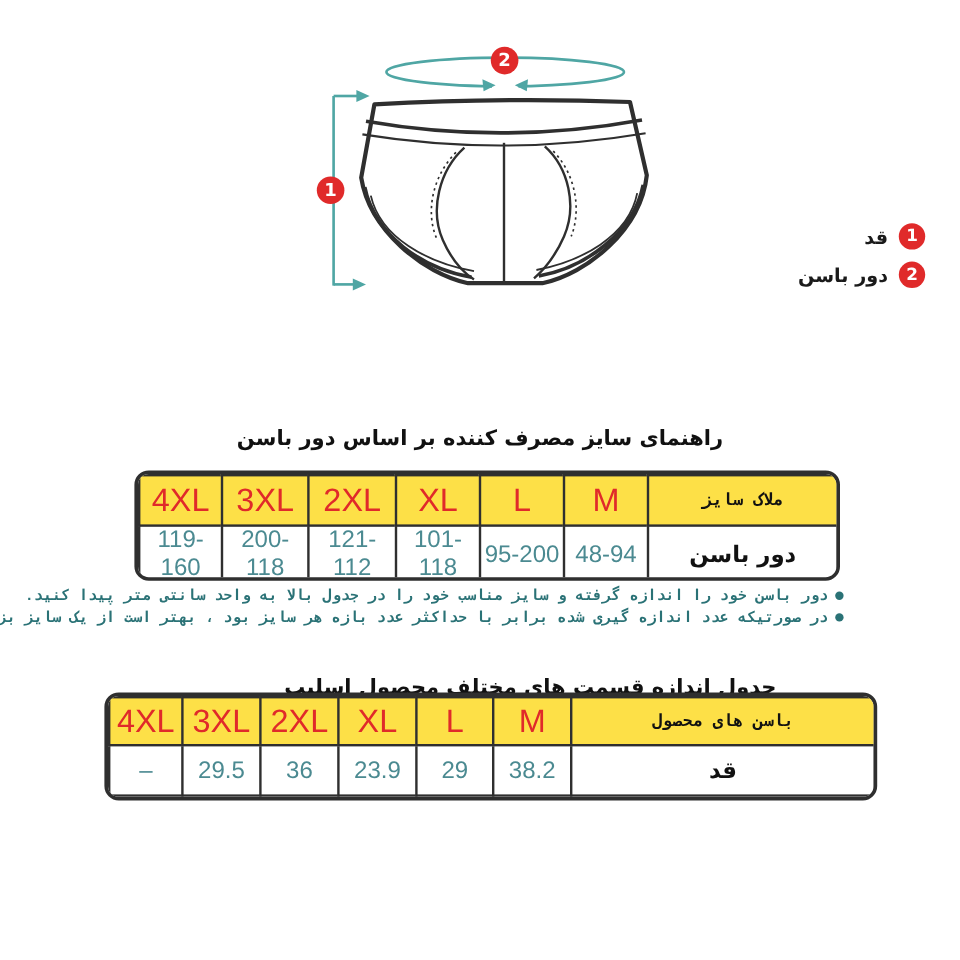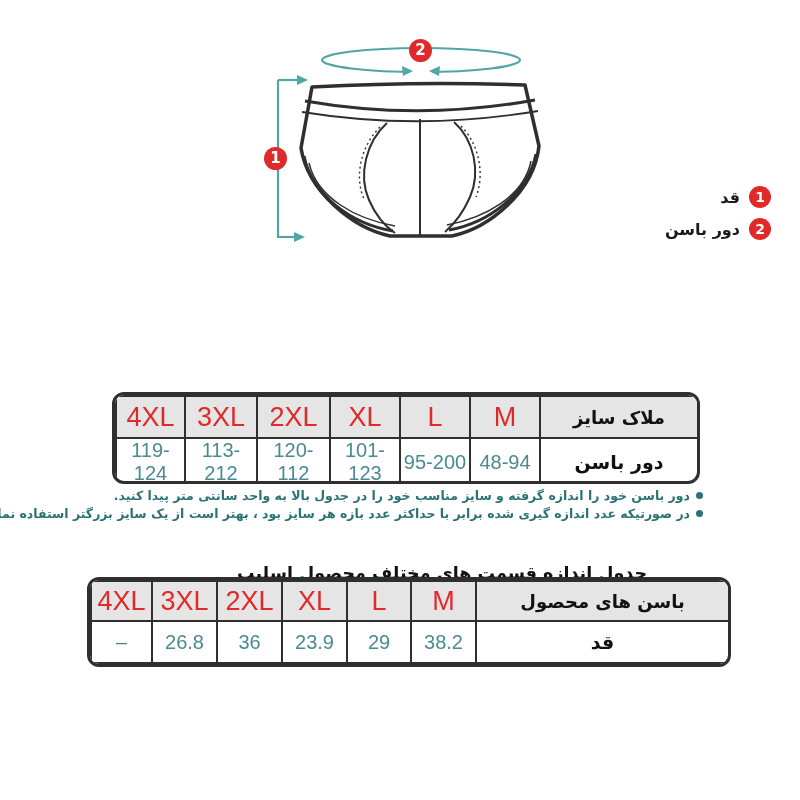--- a/index.html
+++ b/index.html
@@ -38,32 +38,32 @@
   
   .size-table-wrap{
     position:absolute;border:3px solid #2f2f2f;border-radius:12px;overflow:hidden;background:#fff;
   }
   .table-1{left:112px;top:392px;width:582px;height:86px;}
   .table-2{left:87px;top:577px;width:638px;height:84px;}
   table.size-table{
     border-collapse:collapse;width:100%;height:100%;table-layout:fixed;direction:rtl;
   }
   table.size-table td{border:2px solid #2f2f2f;text-align:center;vertical-align:middle;padding:0;}
-  tr.hdr td{background:#e5e5e5;margin-top:20px;}
+  tr.hdr td{background:#fde047;margin-top:20px;}
   .size-cell{color:#e02a2a;font-size:27px;font-weight:500;font-family:"Liberation Sans","DejaVu Sans",sans-serif;}
-  .label-hdr{color:#111;font-size:18px;font-weight:bold;}
+  .label-hdr{color:#111;font-size:14px;font-weight:bold;font-family:Liberation Mono, monospace;}
   .row-label{color:#111;font-size:19px;font-weight:bold;}
   .val-cell{color:#4b8a91;font-size:20px;direction:ltr;font-family:"Liberation Sans","DejaVu Sans",sans-serif;}
   .table-1 tr.hdr{height:42px;}
   .table-2 tr.hdr{height:40px;}
 
   
   .note{
     position:absolute;display:flex;align-items:center;gap:6px;direction:rtl;
-    color:#2a7276;font-size:12.5px;font-weight:bold;white-space:nowrap;
+    color:#2a7276;font-size:12.5px;font-weight:bold;white-space:nowrap;font-family:Liberation Mono, monospace;
   }
   .note .dot{width:7px;height:7px;border-radius:50%;background:#2a7276;flex:0 0 auto;}
   .note-1{top:488px;right:97px;}
   .note-2{top:506px;right:97px;}
   .note-3{top:668px;right:63px;}
 </style>
 </head>
 <body>
 
 <div class="canvas">
@@ -115,20 +115,21 @@
       <span class="legend-label">قد</span>
     </div>
     <div class="legend-row">
       <span class="legend-dot">
           <span>2</span>
         </span>
       <span class="legend-label">دور باسن</span>
     </div>
   </div>
 
+  <div class="section-title title-1">راهنمای سایز مصرف کننده بر اساس دور باسن</div>
 
   <div class="size-table-wrap table-1">
     <table class="size-table">
       <colgroup>
         <col style="width:158px">
           <col style="width:70px">
           <col style="width:70px">
           <col style="width:70px">
         <col style="width:73px">
           <col style="width:72px">
@@ -141,24 +142,24 @@
         <td class="size-cell">L</td>
         <td class="size-cell">XL</td>
         <td class="size-cell">2XL</td>
         <td class="size-cell">3XL</td>
         <td class="size-cell">4XL</td>
       </tr>
       <tr>
         <td class="row-label">دور باسن</td>
         <td class="val-cell">48-94</td>
         <td class="val-cell">95-200</td>
-        <td class="val-cell">101-123</td>
-        <td class="val-cell">120-112</td>
-        <td class="val-cell">113-212</td>
-        <td class="val-cell">119-124</td>
+        <td class="val-cell">101-118</td>
+        <td class="val-cell">121-112</td>
+        <td class="val-cell">200-118</td>
+        <td class="val-cell">119-160</td>
       </tr>
     </tbody>
       </table>
   </div>
 
   <div class="note note-1">
     <span class="dot"></span>
     <span>دور باسن خود را اندازه گرفته و سایز مناسب خود را در جدول بالا به واحد سانتی متر پیدا کنید.</span>
   </div>
   <div class="note note-2">
@@ -188,21 +189,21 @@
         <td class="size-cell">2XL</td>
         <td class="size-cell">3XL</td>
         <td class="size-cell">4XL</td>
       </tr>
       <tr>
         <td class="row-label">قد</td>
         <td class="val-cell">38.2</td>
         <td class="val-cell">29</td>
         <td class="val-cell">23.9</td>
         <td class="val-cell">36</td>
-        <td class="val-cell">26.8</td>
+        <td class="val-cell">29.5</td>
         <td class="val-cell">–</td>
       </tr>
     </tbody>
       </table>
   </div>
 
 
 </div>
 
 </body></html>

